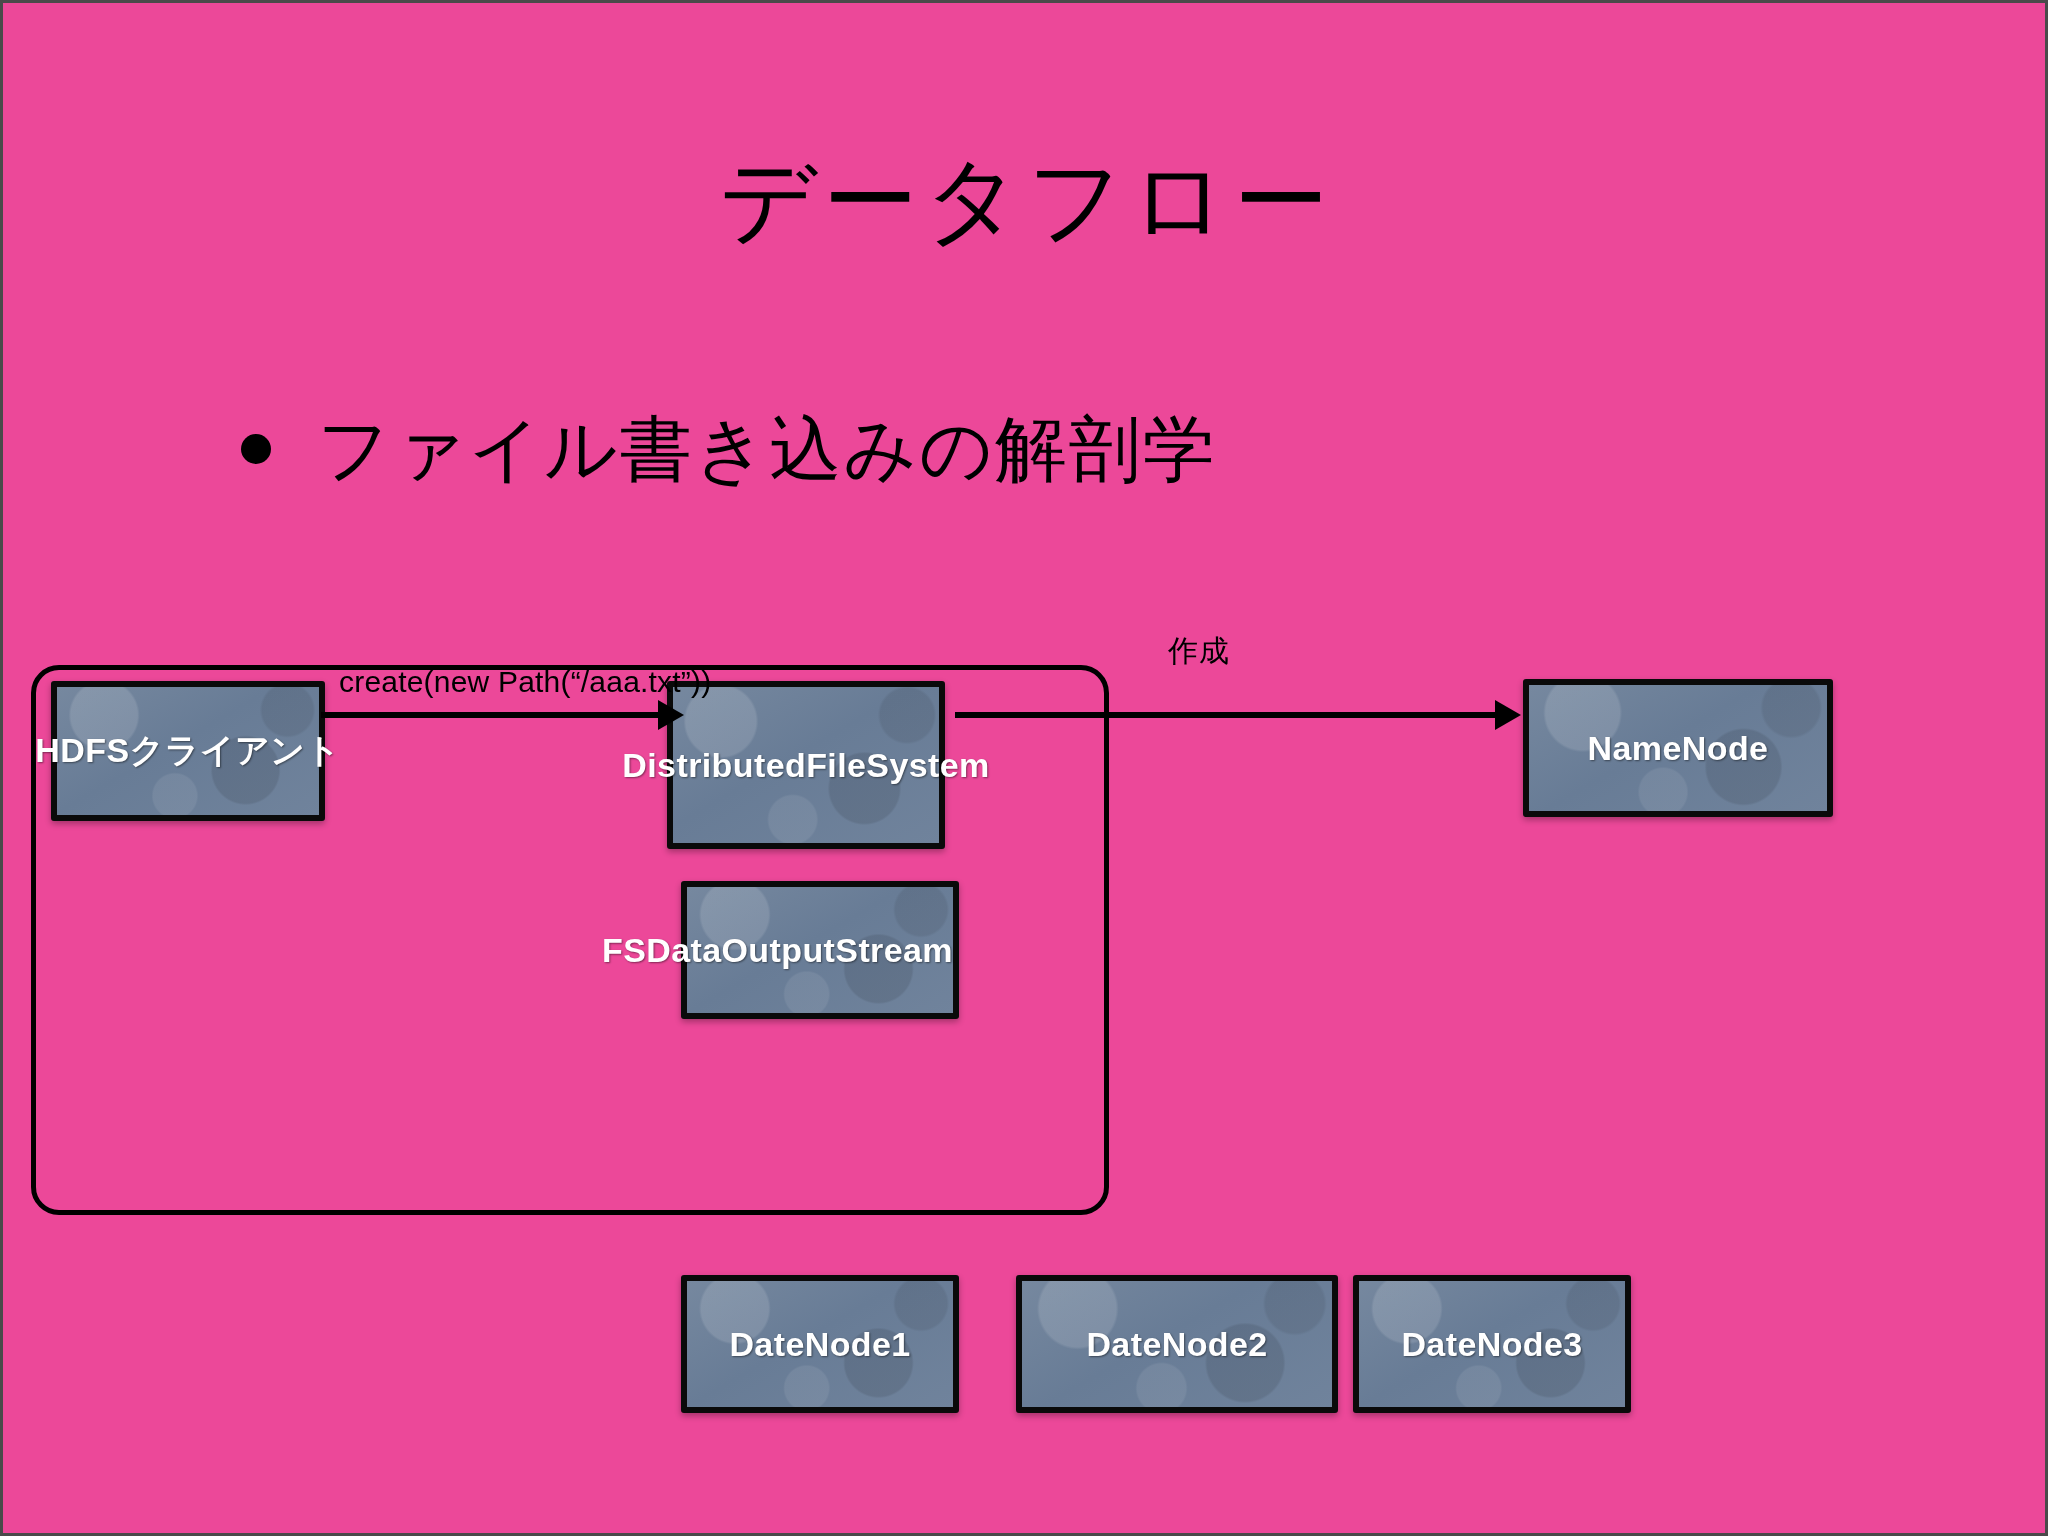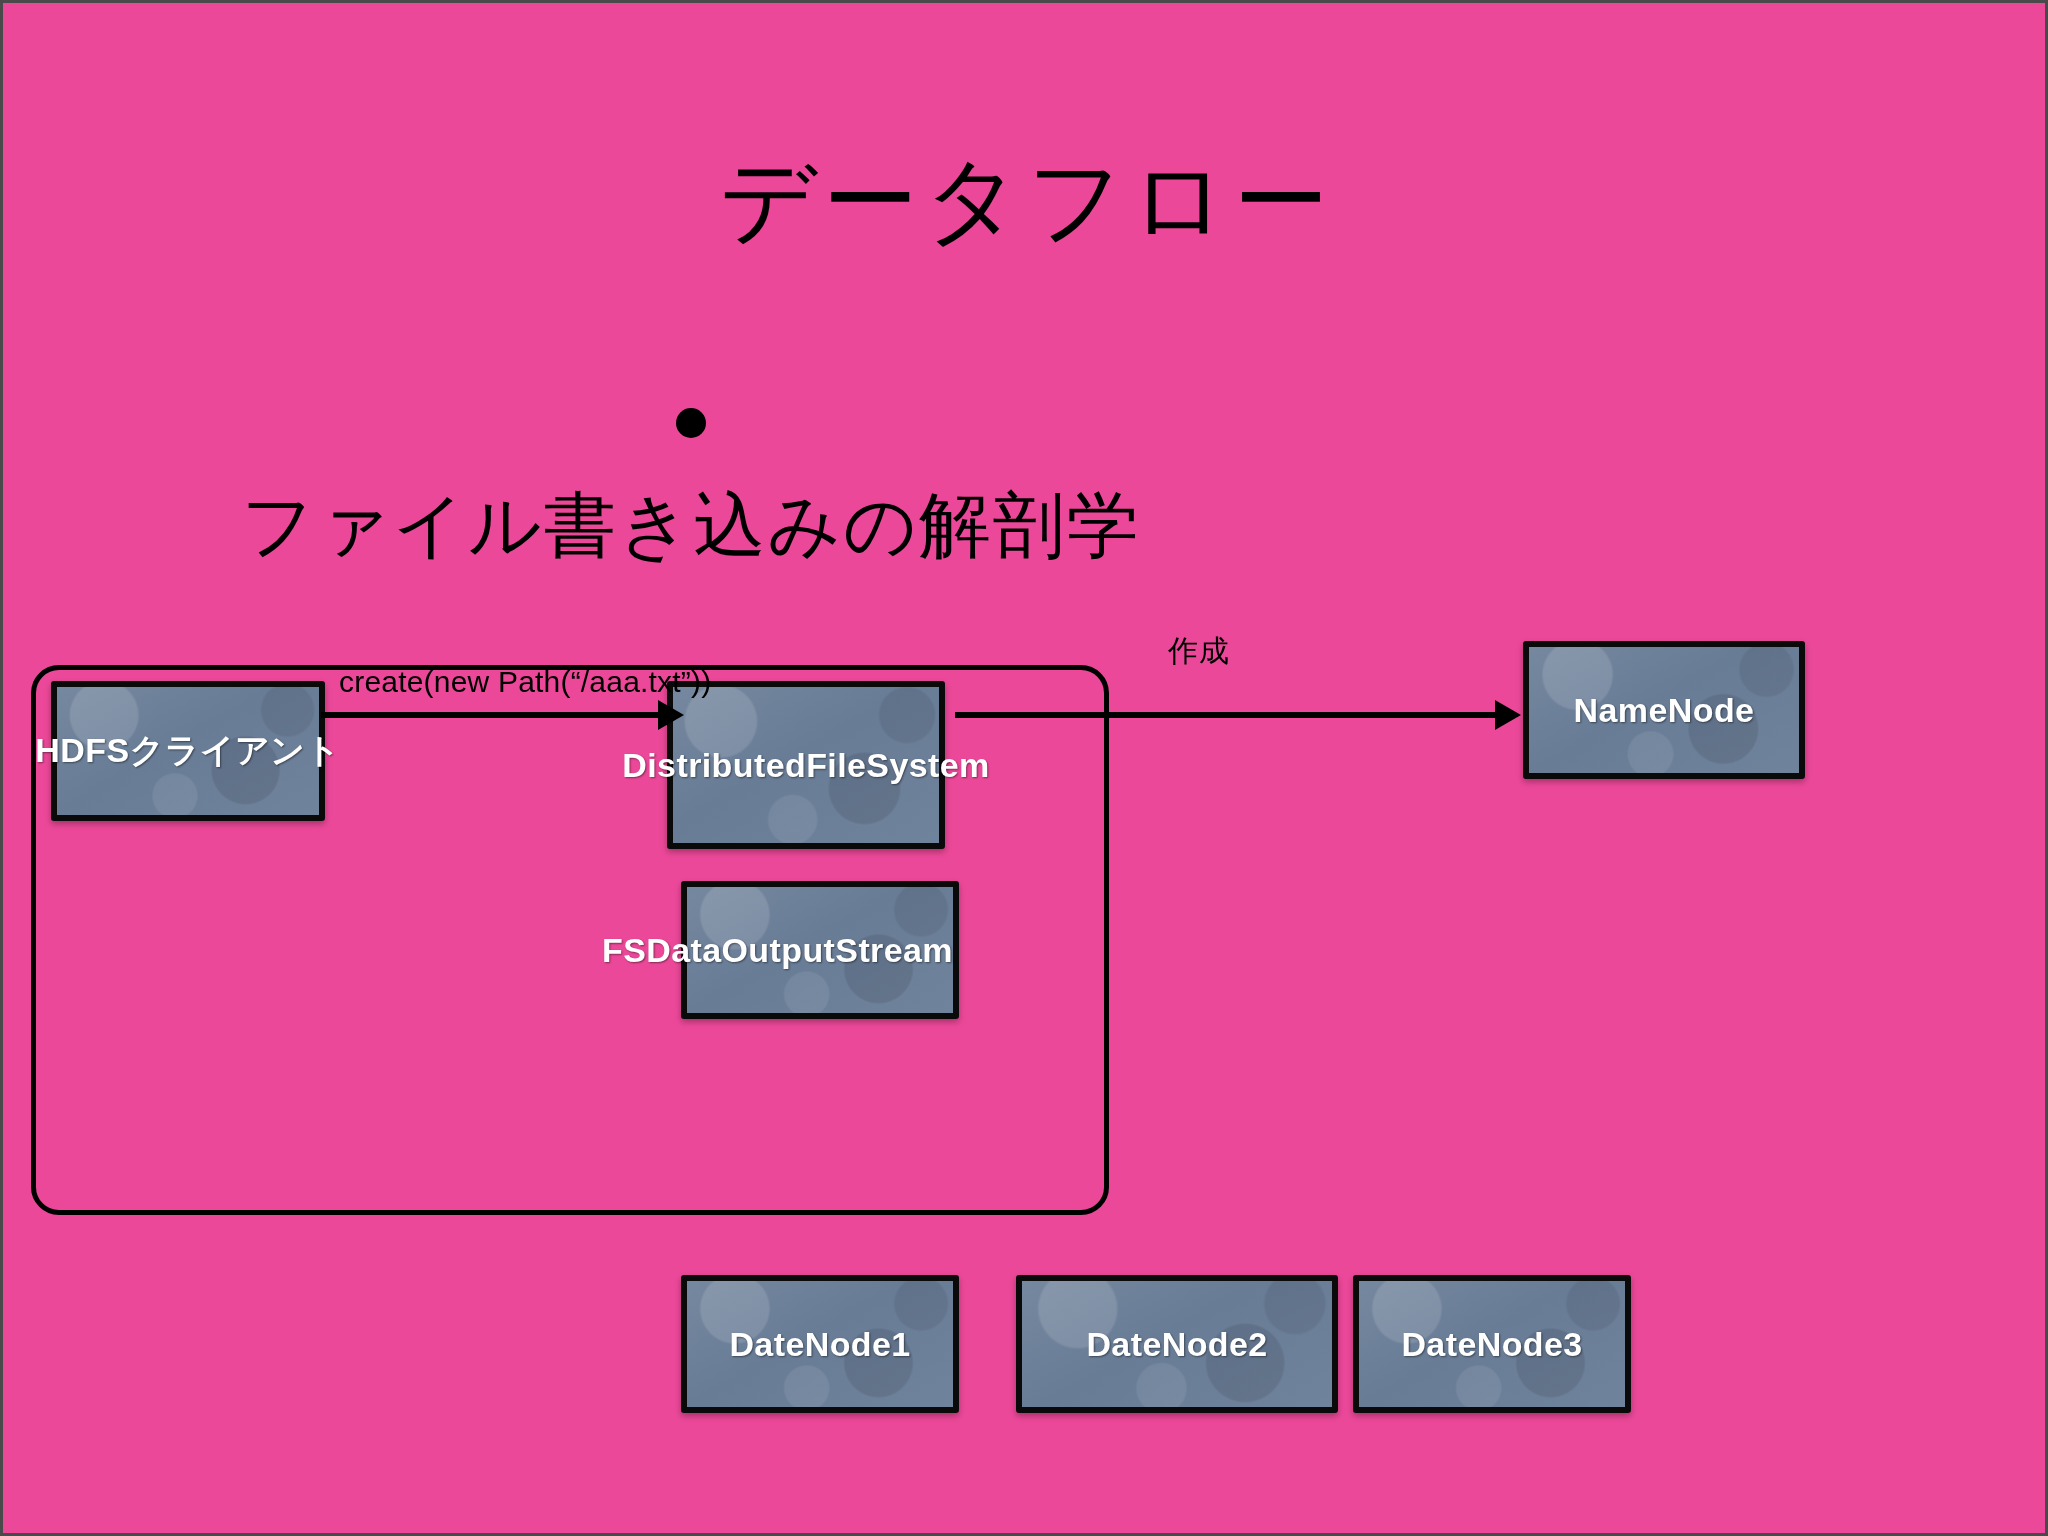--- a/index.html
+++ b/index.html
@@ -38,21 +38,20 @@
   }
 
   
   .bullet-row {
     position: absolute;
     left: 238px;
     top: 405px;
     display: flex;
     align-items: center;
     gap: 46px;
-    flex-direction: column;
   }
   .bullet-dot {
     width: 30px;
     height: 30px;
     border-radius: 50%;
     background: #000000;
     flex: none;
   }
   .bullet-text {
     font-family: "Liberation Sans", "DejaVu Sans", sans-serif;
@@ -122,21 +121,21 @@
   }
   .node-label {
     font-size: 34px;
     letter-spacing: 0.4px;
     white-space: nowrap;
   }
 
   #node-hdfs-client { left: 48px;  top: 678px;  width: 274px; height: 140px; }
   #node-dfs         { left: 664px; top: 678px;  width: 278px; height: 168px; }
   #node-fsdos       { left: 678px; top: 878px;  width: 278px; height: 138px; justify-content: flex-end; }
-  #node-namenode    { left: 1520px;top: 638px;  width: 282px; height: 138px; }
+  #node-namenode    { left: 1520px;top: 676px;  width: 310px; height: 138px; }
   #node-datenode1   { left: 678px; top: 1272px; width: 278px; height: 138px; }
   #node-datenode2   { left: 1013px;top: 1272px; width: 322px; height: 138px; }
   #node-datenode3   { left: 1350px;top: 1272px; width: 278px; height: 138px; }
 
   
   .arrow-line {
     position: absolute;
     height: 6px;
     background: #000000;
   }

